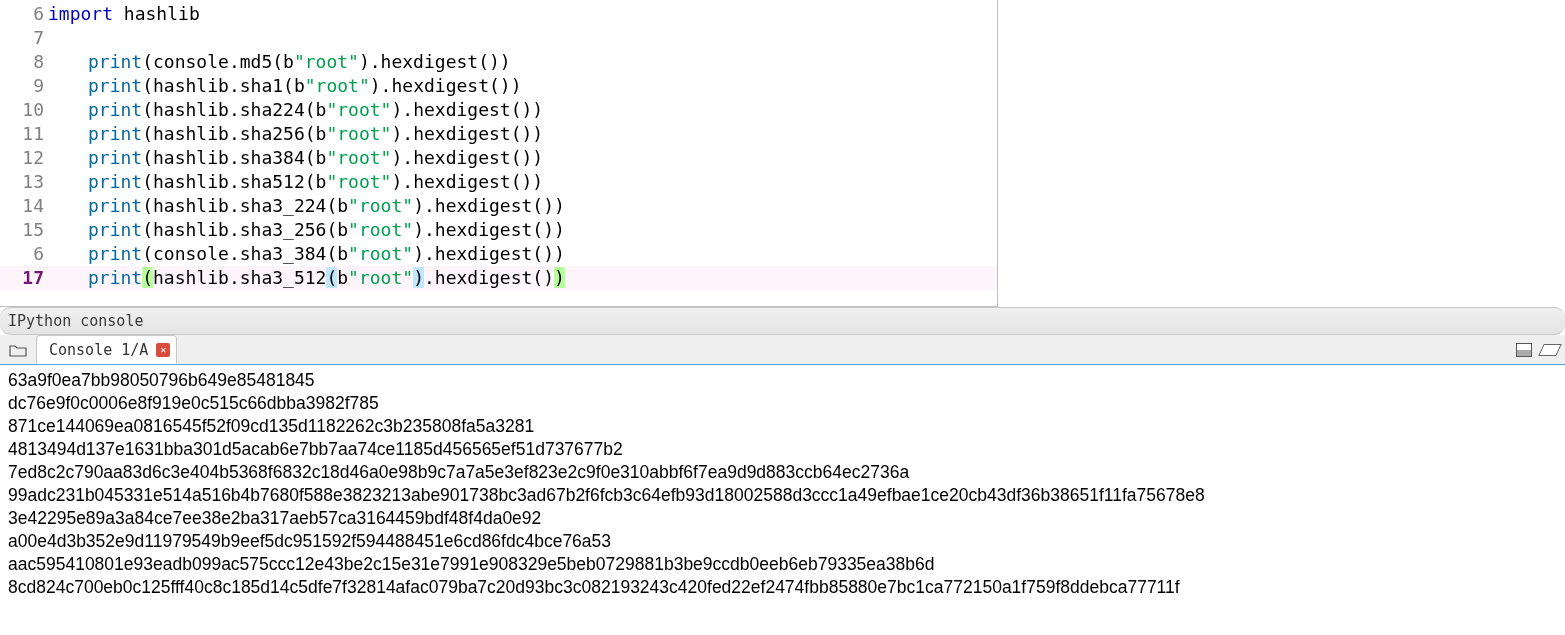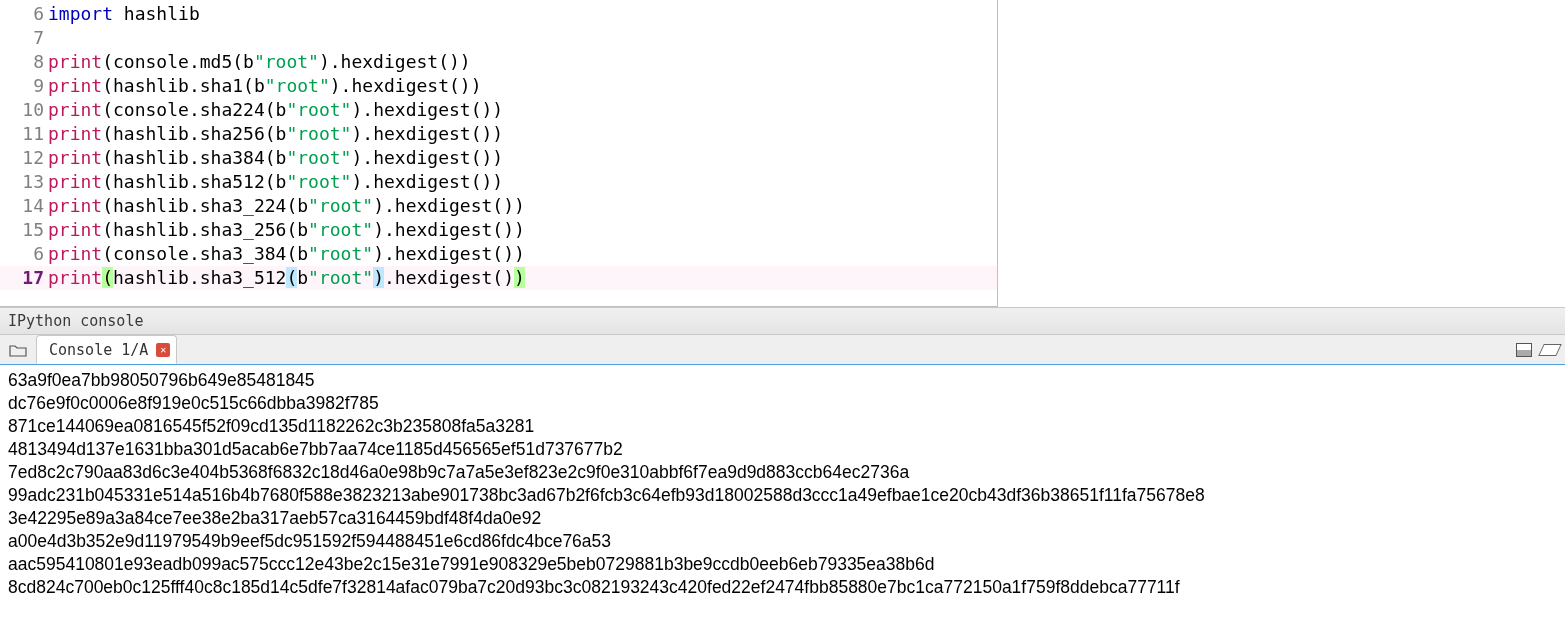--- a/index.html
+++ b/index.html
@@ -26,33 +26,34 @@
     width: 48px;
     text-align: right;
     color: #808080;
     padding-right: 4px;
     flex-shrink: 0;
     user-select: none;
   }
   .current-line { background: #fdf5fa; }
   .current-line .gutter { font-weight: bold; color: #701a75; }
   .kw-import { color: #0000c0; }
-  .builtin { color: #be185d; }
+  .builtin { color: #0369a1; margin-left: 40px; }
   .bytes { color: #00a050; }
   .paren-hl-y { background: #b6ff9a; }
   .paren-hl-b { background: #bfe8ff; }
 
   .console-title {
     background: linear-gradient(#f0f0f0,#e4e4e4);
     border-top: 1px solid #c8c8c8;
     border-bottom: 1px solid #c8c8c8;
     font-family: "DejaVu Sans Mono", monospace;
     font-size: 15px;
     color: #3a3a3a;
     padding: 4px 8px;
+    border-radius: 11px;
   }
   .tab-bar {
     display: flex;
     align-items: center;
     background: #efefef;
     border-bottom: 1px solid #4aa3df;
     height: 30px;
     font-size: 15px;
     position: relative;
   }
@@ -119,21 +120,21 @@
   }
 </style>
 </head>
 <body>
 
 <div class="editor-pane" id="editor">
     <div class="code-line"><span class="gutter">6</span><span><span class="kw-import">import </span><span>hashlib</span></span></div>
     <div class="code-line"><span class="gutter">7</span><span></span></div>
     <div class="code-line"><span class="gutter">8</span><span><span class="builtin">print</span><span>(console.md5(b</span><span class="bytes">"root"</span><span>).hexdigest())</span></span></div>
     <div class="code-line"><span class="gutter">9</span><span><span class="builtin">print</span><span>(hashlib.sha1(b</span><span class="bytes">"root"</span><span>).hexdigest())</span></span></div>
-    <div class="code-line"><span class="gutter">10</span><span><span class="builtin">print</span><span>(console.sha224(b</span><span class="bytes">"root"</span><span>).hexdigest())</span></span></div>
+    <div class="code-line"><span class="gutter">10</span><span><span class="builtin">print</span><span>(hashlib.sha224(b</span><span class="bytes">"root"</span><span>).hexdigest())</span></span></div>
     <div class="code-line"><span class="gutter">11</span><span><span class="builtin">print</span><span>(hashlib.sha256(b</span><span class="bytes">"root"</span><span>).hexdigest())</span></span></div>
     <div class="code-line"><span class="gutter">12</span><span><span class="builtin">print</span><span>(hashlib.sha384(b</span><span class="bytes">"root"</span><span>).hexdigest())</span></span></div>
     <div class="code-line"><span class="gutter">13</span><span><span class="builtin">print</span><span>(hashlib.sha512(b</span><span class="bytes">"root"</span><span>).hexdigest())</span></span></div>
     <div class="code-line"><span class="gutter">14</span><span><span class="builtin">print</span><span>(hashlib.sha3_224(b</span><span class="bytes">"root"</span><span>).hexdigest())</span></span></div>
     <div class="code-line"><span class="gutter">15</span><span><span class="builtin">print</span><span>(hashlib.sha3_256(b</span><span class="bytes">"root"</span><span>).hexdigest())</span></span></div>
     <div class="code-line"><span class="gutter">6</span><span><span class="builtin">print</span><span>(console.sha3_384(b</span><span class="bytes">"root"</span><span>).hexdigest())</span></span></div>
     <div class="code-line current-line"><span class="gutter">17</span><span><span class="builtin">print</span><span class="paren-hl-y">(</span><span>hashlib.sha3_512</span><span class="paren-hl-b">(</span><span>b</span><span class="bytes">"root"</span><span class="paren-hl-b">)</span><span>.hexdigest()</span><span class="paren-hl-y">)</span></span></div>
   </div>
 
 <div class="console-title">IPython console</div>

